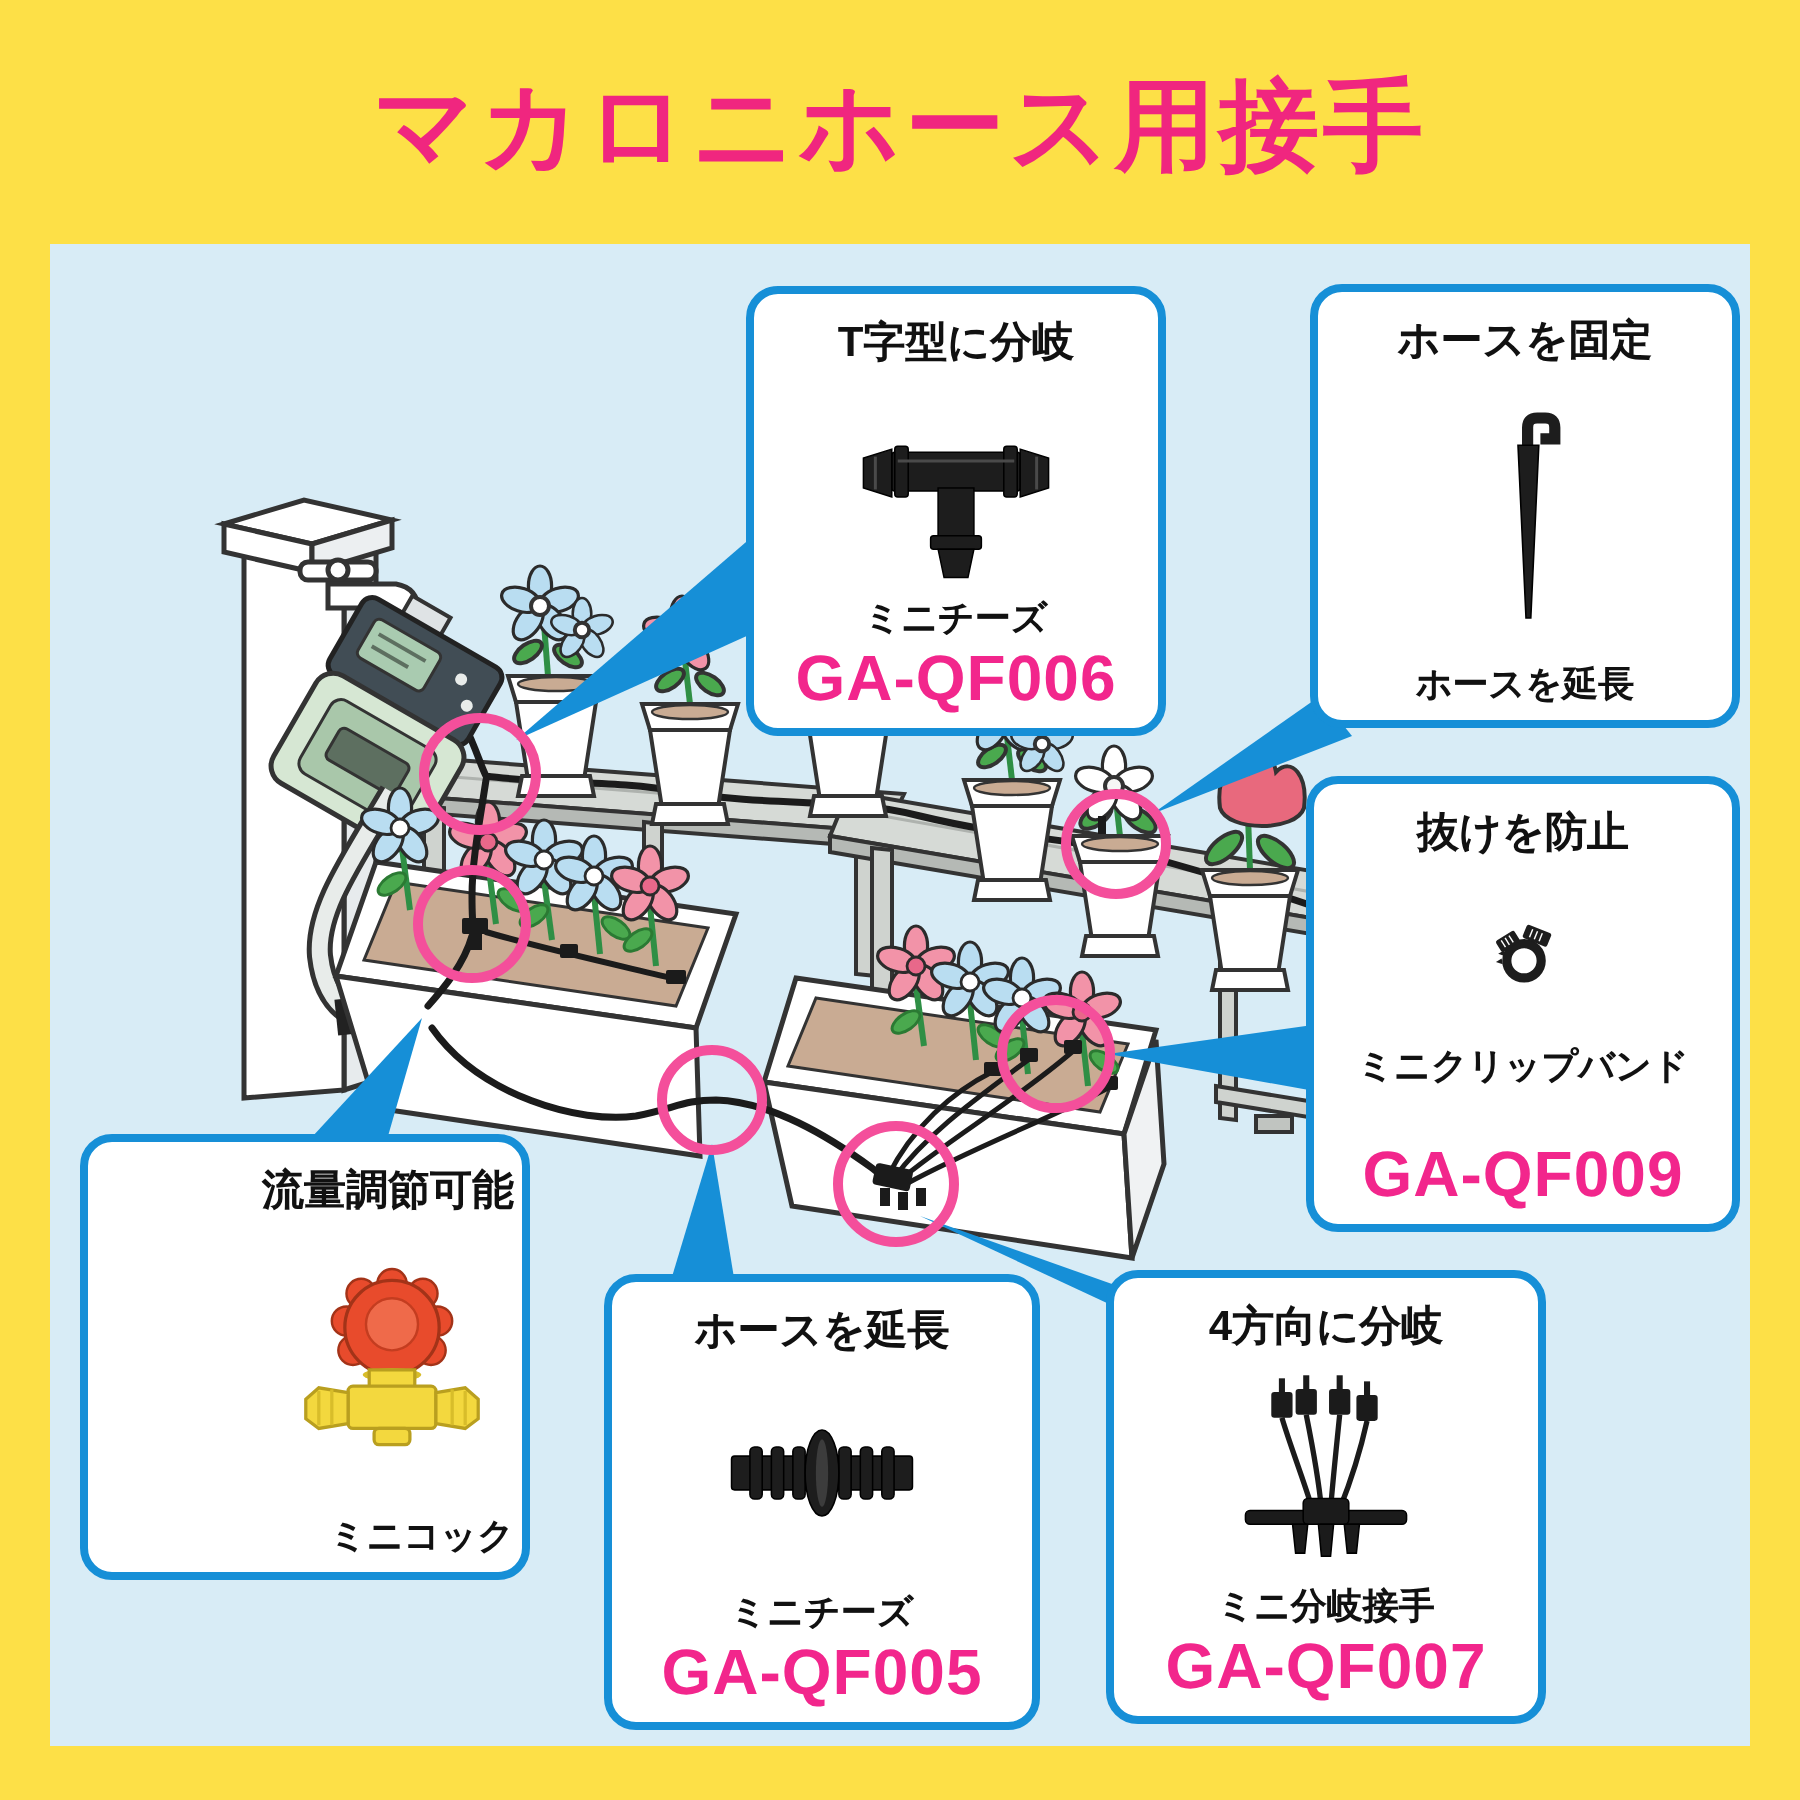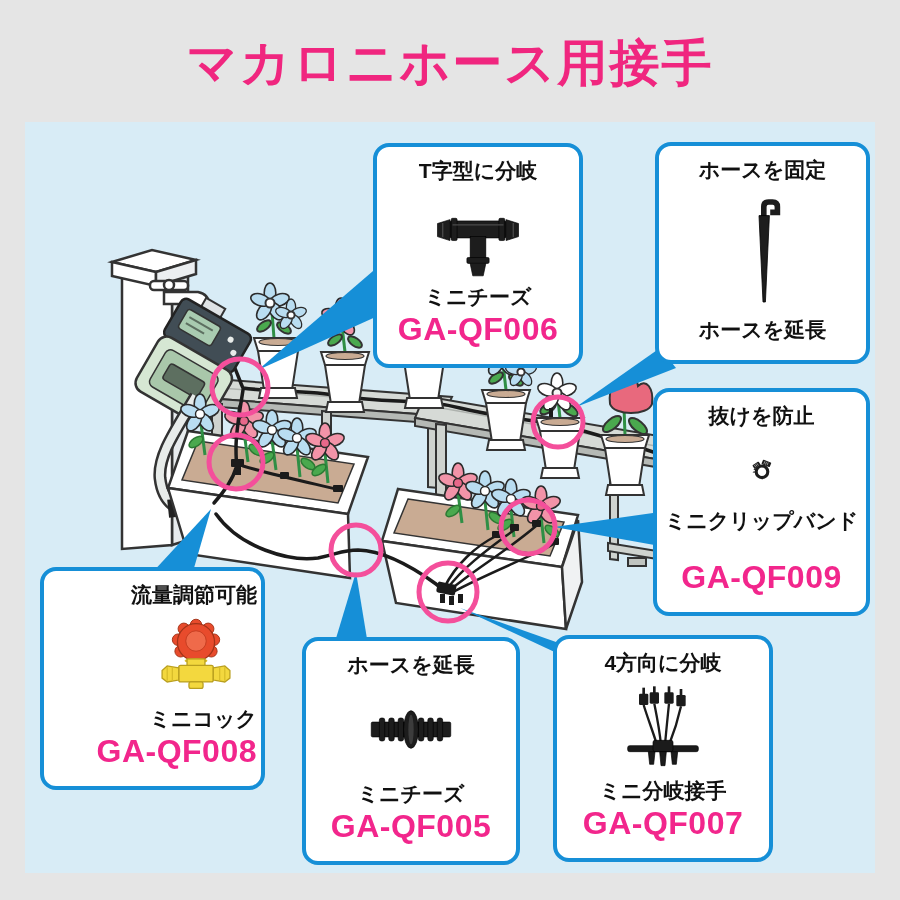--- a/index.html
+++ b/index.html
@@ -1,27 +1,27 @@
 <!DOCTYPE html>
 <html><head>
 <meta charset="utf-8">
 <style>
   html,body{margin:0;padding:0;background:#ffffff;}
-  .page{position:relative;width:900px;height:900px;background:#e5e5e5;overflow:hidden;
+  .page{position:relative;width:900px;height:900px;background:#fde047;overflow:hidden;
         font-family:"Liberation Sans","DejaVu Sans",sans-serif;text-decoration:underline;}
   .title{position:absolute;left:0;top:30px;width:900px;text-align:center;margin:0;
          font-size:50px;font-weight:900;color:#f0267f;letter-spacing:2px;}
   .panel{position:absolute;left:25px;top:122px;width:850px;height:751px;background:#d8ecf6;}
   .scene{position:absolute;left:25px;top:122px;width:850px;height:751px;}
   .callout{position:absolute;box-sizing:border-box;background:#ffffff;
            border:4px solid #168fd7;border-radius:16px;
            display:flex;flex-direction:column;align-items:center;justify-content:space-between;
-           padding:10px 4px 16px 4px;z-index:5;}
+           padding:10px 4px 6px 4px;z-index:5;}
   .cap{font-size:21px;font-weight:bold;color:#111;white-space:nowrap;}
-  .nm{font-size:21px;font-weight:bold;color:#111;white-space:nowrap;}
+  .nm{font-size:18px;font-weight:bold;color:#111;white-space:nowrap;}
   .code{font-size:32px;font-weight:800;color:#f2268c;letter-spacing:0.5px;white-space:nowrap;}
   .prod{flex:1 1 auto;}
   #b1{left:373px;top:143px;width:210px;height:225px;}
   #b2{left:655px;top:142px;width:215px;height:222px;}
   #b3{left:653px;top:388px;width:217px;height:228px;gap:24px;}
   #b4{left:40px;top:567px;width:225px;height:223px;align-items:flex-end;}
   #b5{left:302px;top:637px;width:218px;height:228px;}
   #b6{left:553px;top:635px;width:220px;height:227px;justify-content:flex-end;}
 </style>
 </head>
@@ -376,21 +376,20 @@
         <polygon points="48,92 30,89 22,96 22,108 30,114 48,111"></polygon>
         <polygon points="102,92 120,89 128,96 128,108 120,114 102,111"></polygon>
         <rect x="64" y="114" width="22" height="10" rx="3"></rect>
       </g>
       <line x1="30" y1="91" x2="30" y2="112" stroke="#d8bd2a" stroke-width="2"></line>
       <line x1="38" y1="90" x2="38" y2="112" stroke="#d8bd2a" stroke-width="2"></line>
       <line x1="120" y1="91" x2="120" y2="112" stroke="#d8bd2a" stroke-width="2"></line>
       <line x1="112" y1="90" x2="112" y2="112" stroke="#d8bd2a" stroke-width="2"></line>
     </svg>
     <div class="nm">ミニコック</div>
-    <div class="code">GA-QF008</div>
   </div>
 
   <div class="callout" id="b5">
     <div class="cap">ホースを延長</div>
     <svg class="prod" width="122" height="110" viewBox="0 0 150 150">
       <g fill="#1d1d1d" stroke="#000" stroke-width="1">
         <rect x="16" y="64" width="118" height="22" rx="2"></rect>
         <rect x="28" y="58" width="8" height="34" rx="3"></rect>
         <rect x="42" y="58" width="8" height="34" rx="3"></rect>
         <rect x="56" y="58" width="8" height="34" rx="3"></rect>

